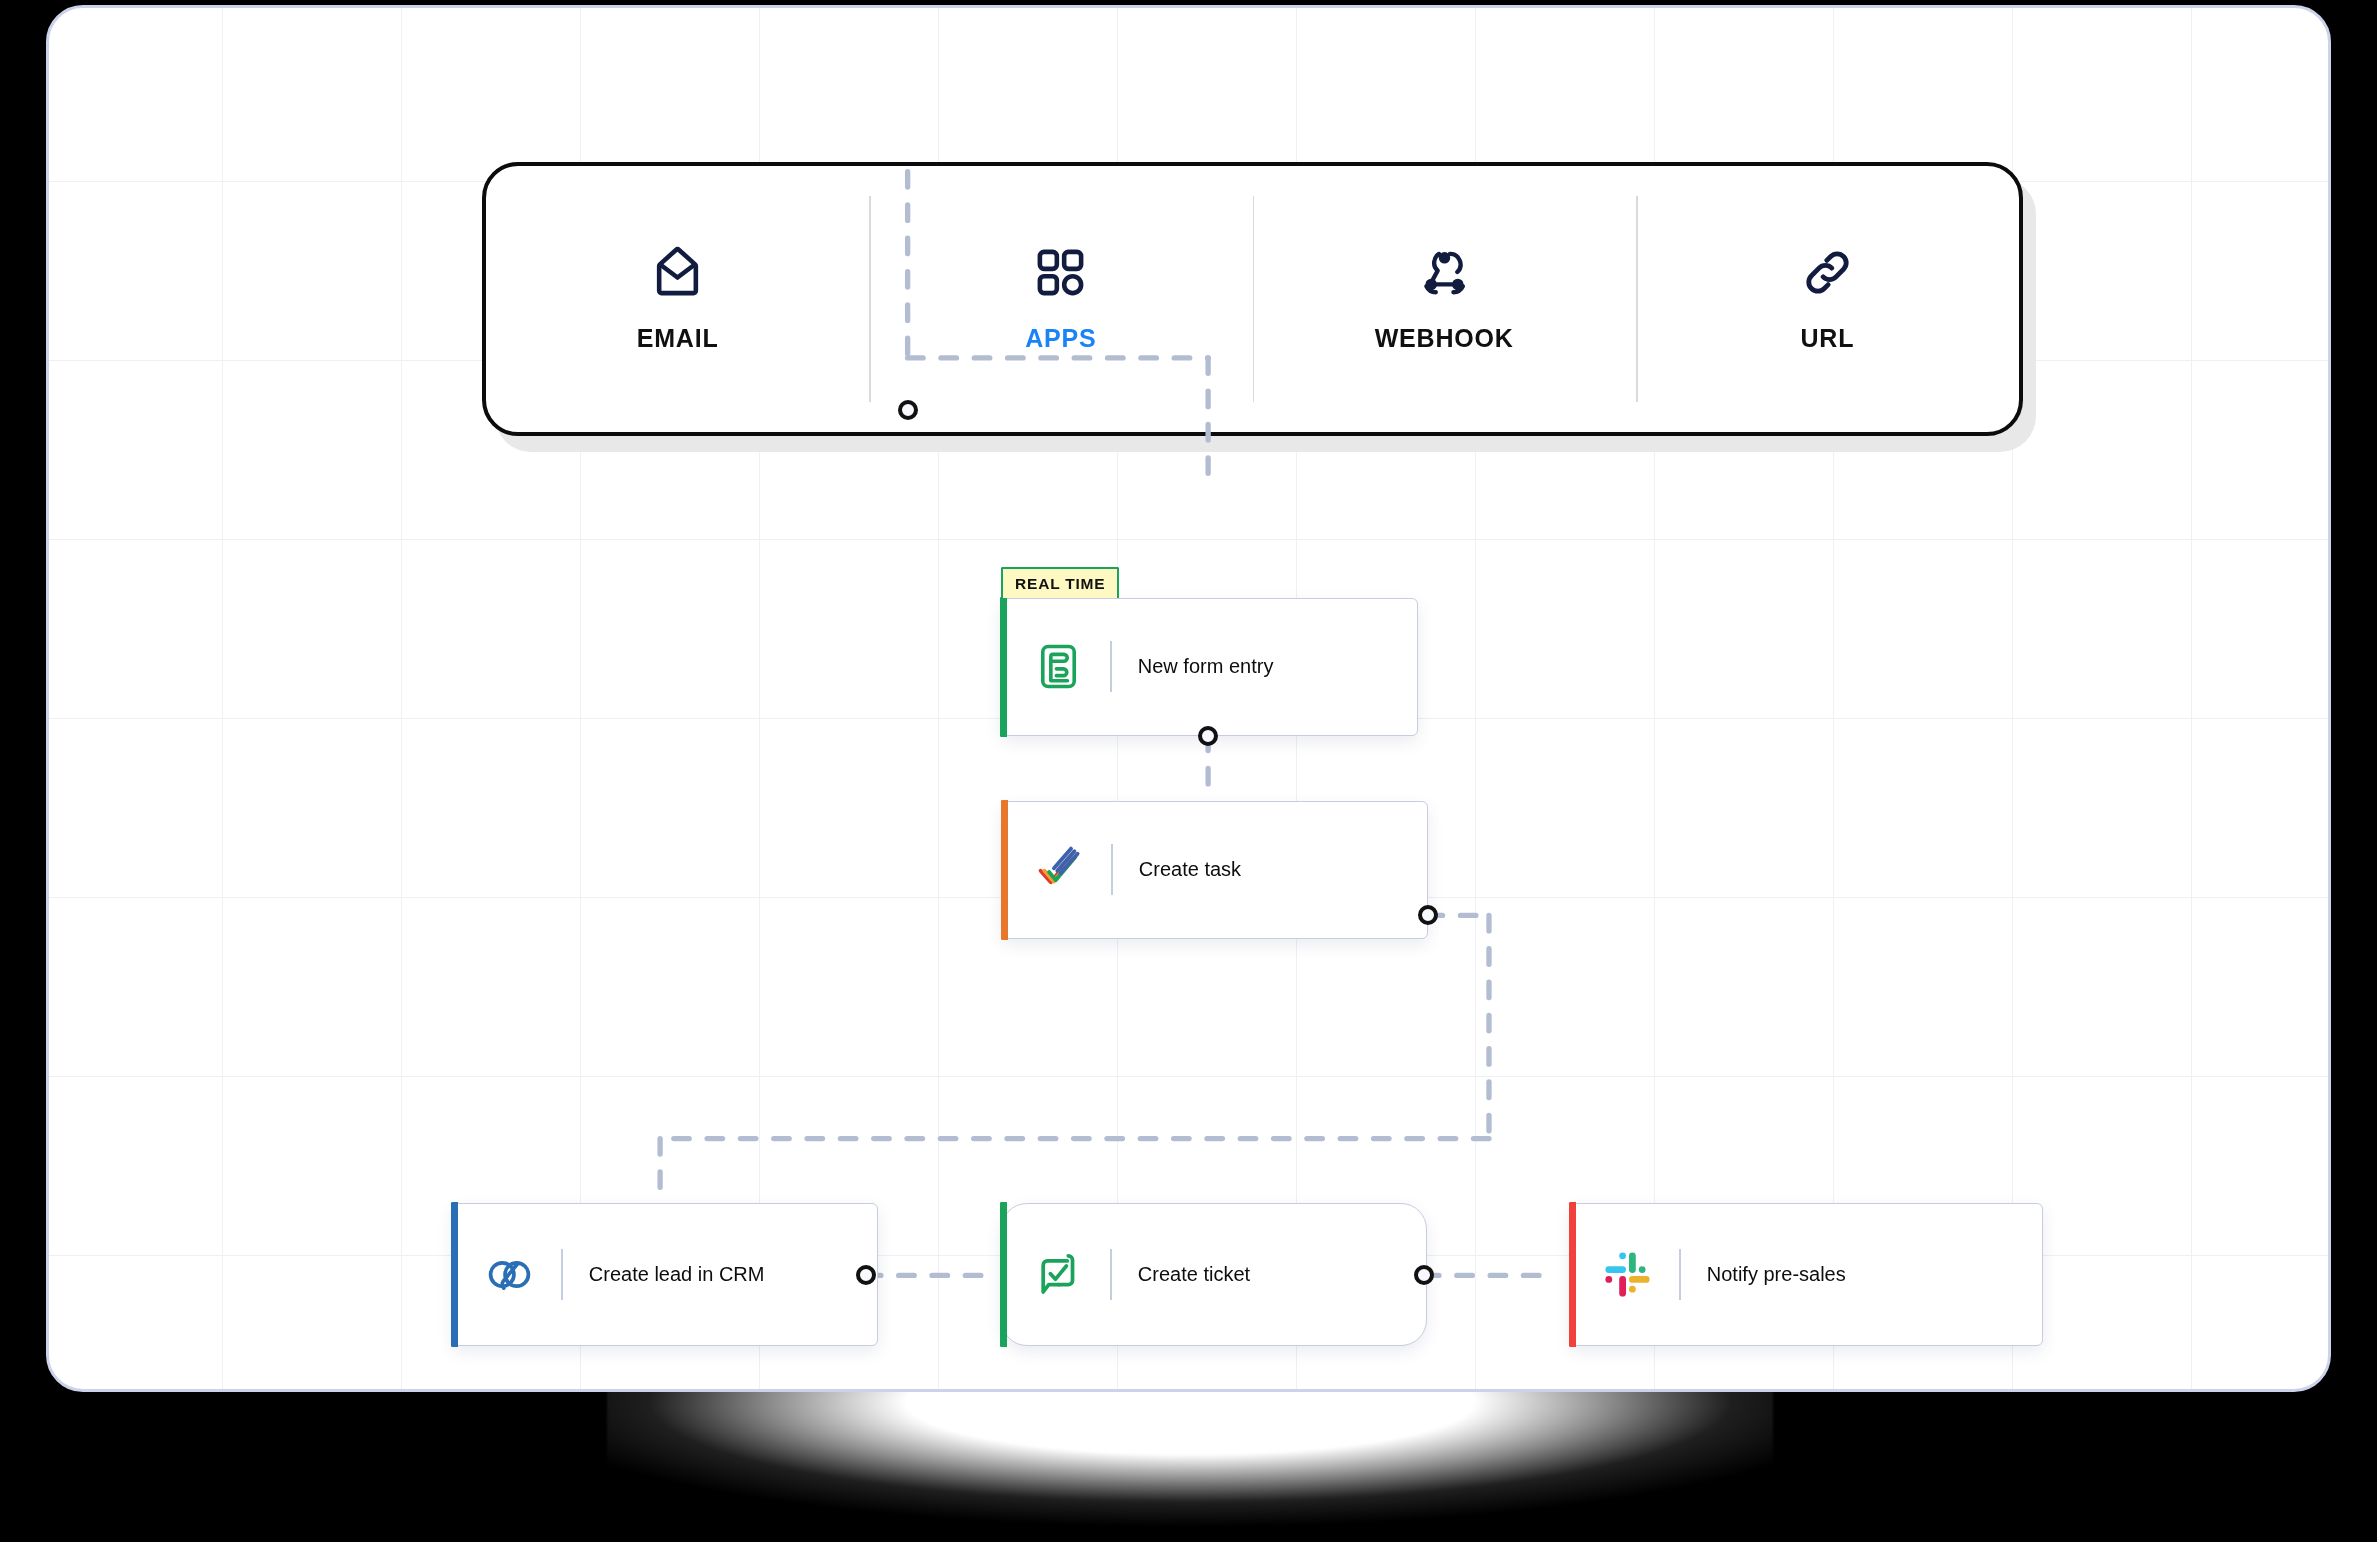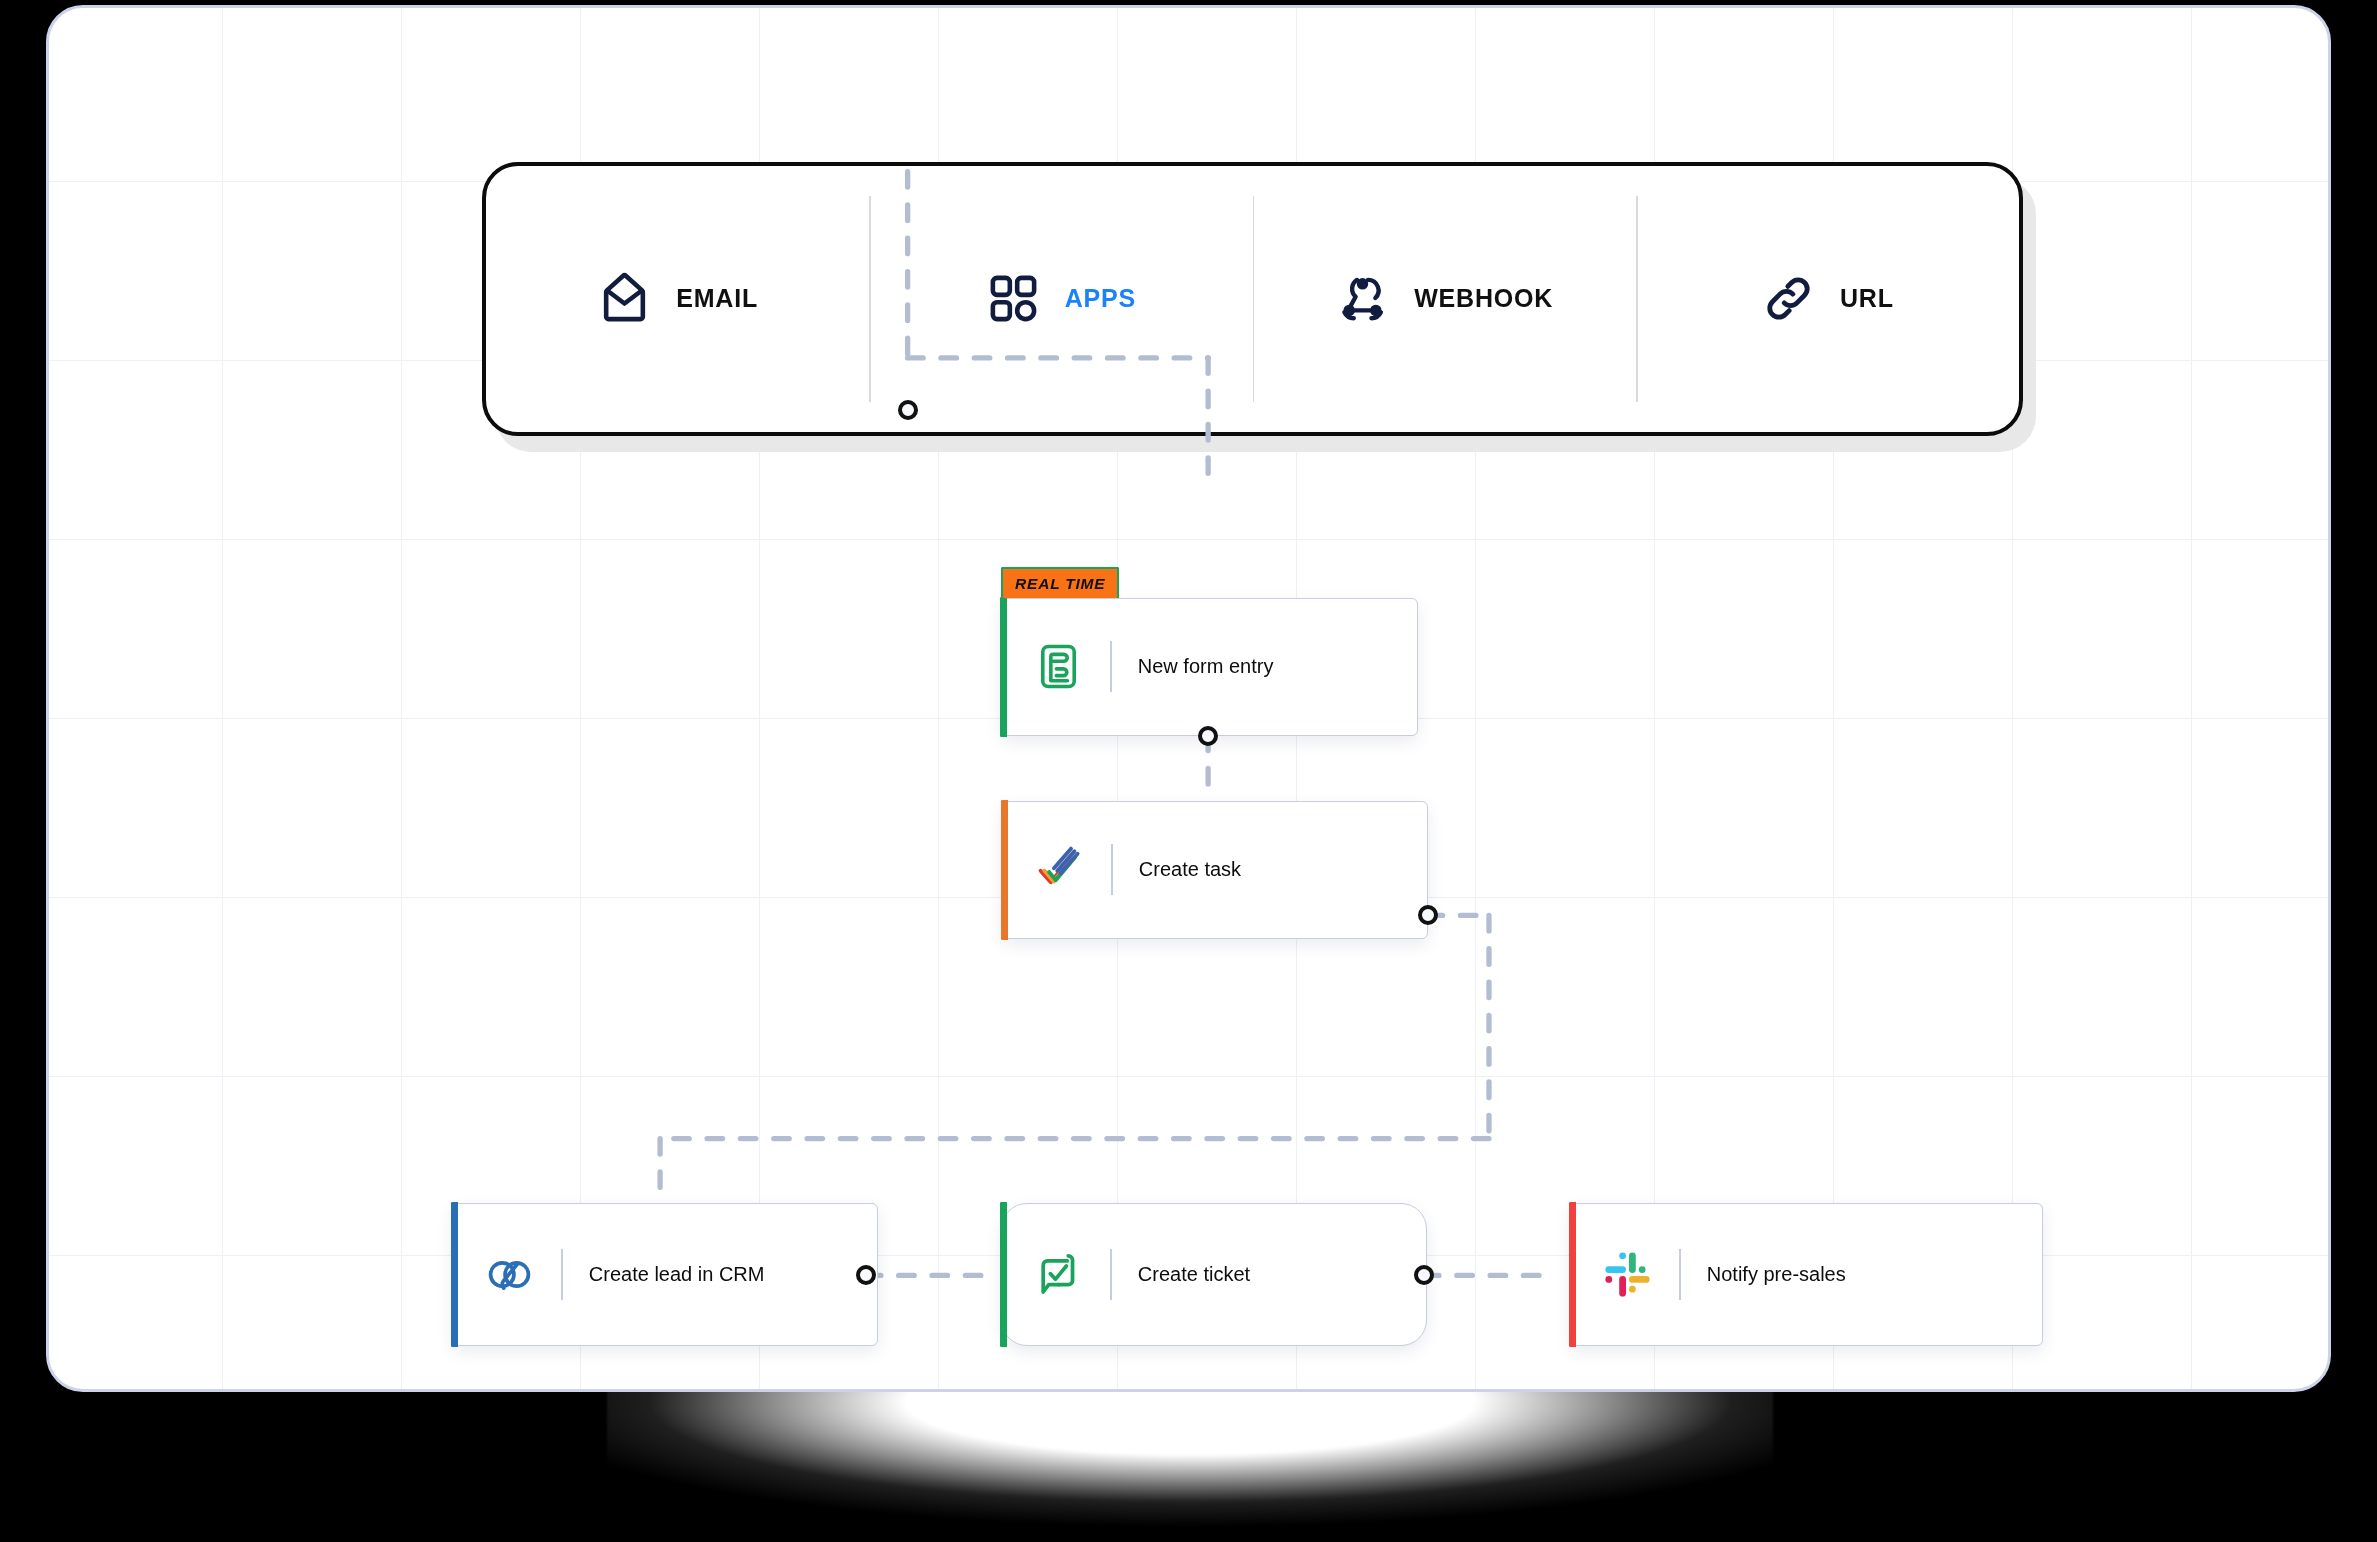--- a/index.html
+++ b/index.html
@@ -57,20 +57,21 @@
     width: 1541px; height: 274px;
     background: #ffffff;
     border: 4.2px solid #0c0c0c;
     border-radius: 36px;
     display: flex;
     align-items: stretch;
   }
   .tb-item {
     flex: 1 1 0;
     display: flex;
+    flex-direction: column;
     align-items: center;
     justify-content: center;
     gap: 24px;
     position: relative;
     cursor: pointer;
   }
   .tb-item + .tb-item::before {
     content: "";
     position: absolute;
     left: 0; top: 30px; bottom: 30px;
@@ -137,31 +138,30 @@
   }
   .card-label {
     font-size: 20px;
     color: #0d0d0d;
     white-space: nowrap;
   }
 
   
   .rt-badge {
     position: absolute;
-    background: #f97316;
+    background: #fef9c3;
     border: 2.4px solid #1aa35a;
     border-bottom: none;
     padding: 6px 12px 4.8px 12px;
     font-size: 15.5px;
     font-weight: 700;
     letter-spacing: 0.8px;
     color: #111111;
     z-index: 7;
     border-radius: 1.8px 1.8px 0 0;
-    font-style: italic;
   }
 </style>
 </head>
 <body>
 
 <div id="stage">
 
   <div class="under-glow"></div>
 
   <div class="frame">

